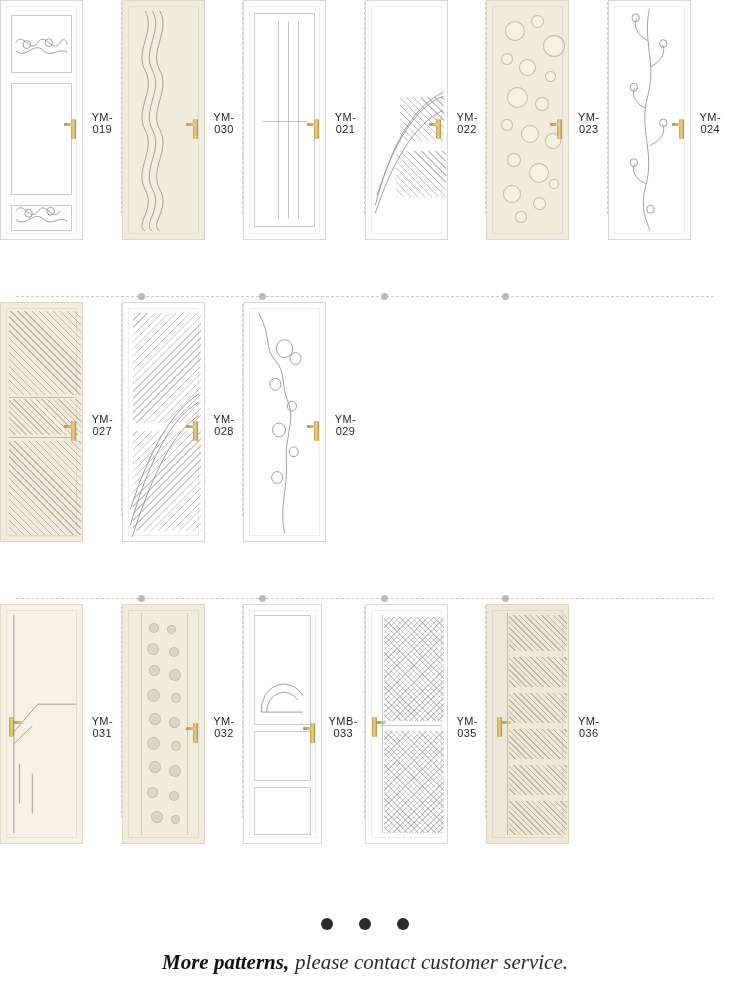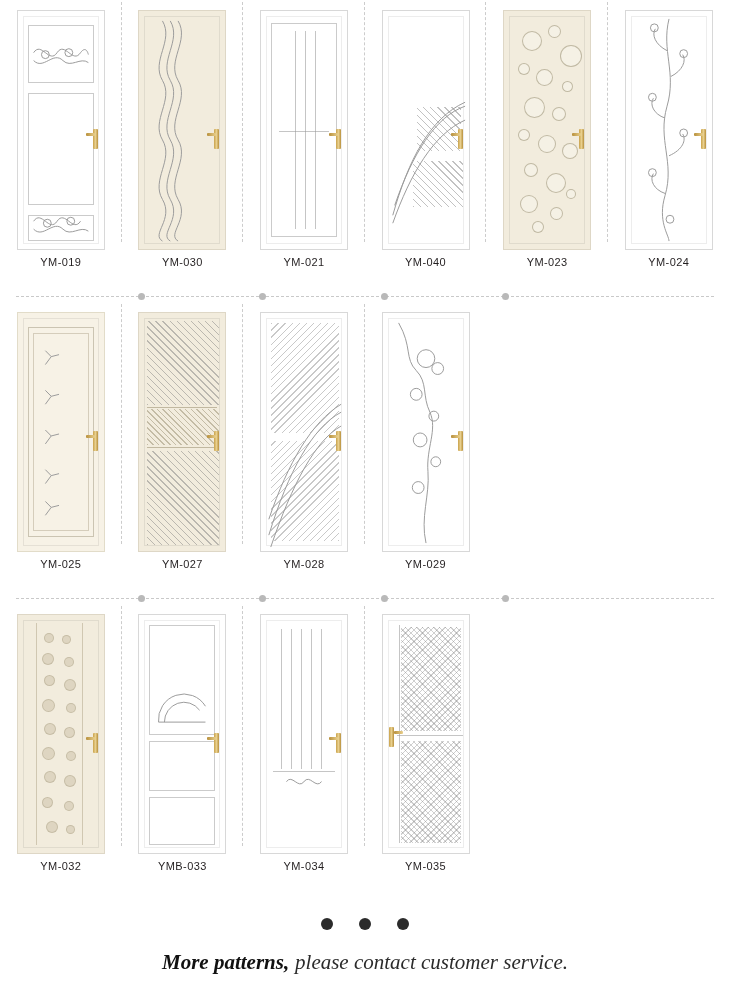--- a/index.html
+++ b/index.html
@@ -39,23 +39,22 @@
     position: absolute;
     width: 7px; height: 7px;
     border-radius: 50%;
     background: #b9b9b9;
     top: 1px;
   }
   .cell {
     width: 121.6px;
     position: relative;
     display: flex;
-    flex-direction: column;
+    flex-direction: row;
     align-items: center;
-    padding-top: 10px;
   }
   .cell .vsep {
     position: absolute;
     right: 0;
     top: 2px;
     bottom: 26px;
     border-left: 1px dashed #cccccc;
   }
   .cell:last-child .vsep { display: none; }
   .door {
@@ -243,21 +242,21 @@
         <svg class="ov" viewBox="0 0 88 240" preserveAspectRatio="none">
           <path d="M10 206 C26 150,48 108,84 92"></path>
           <path d="M10 214 C28 164,52 124,84 110"></path>
           <path d="M12 196 C30 144,54 106,84 96"></path>
         </svg>
         <div class="handle">
           <div class="plate"></div>
             <div class="lever"></div>
         </div>
       </div>
-      <div class="label">YM-040</div>
+      <div class="label">YM-022</div>
       <div class="vsep"></div>
     </div>
 
     <div class="cell">
       <div class="door cream">
         <div class="frame-inner"></div>
         <div class="bubble" style="left:18px;top:20px;width:20px;height:20px;"></div>
         <div class="bubble" style="left:44px;top:14px;width:13px;height:13px;"></div>
         <div class="bubble" style="left:56px;top:34px;width:22px;height:22px;"></div>
         <div class="bubble" style="left:14px;top:52px;width:12px;height:12px;"></div>
@@ -313,40 +312,20 @@
   <div class="row-divider">
     <div class="dline"></div>
     <div class="dot" style="left:138px;"></div>
     <div class="dot" style="left:259px;"></div>
     <div class="dot" style="left:381px;"></div>
     <div class="dot" style="left:502px;"></div>
   </div>
 
   <div class="row">
 
-    <div class="cell">
-      <div class="door cream2">
-        <div class="frame-inner"></div>
-        <div class="band" style="top:14px;bottom:14px;border-color:rgba(160,150,125,.5);"></div>
-        <div class="band" style="left:15px;right:15px;top:20px;bottom:20px;border-color:rgba(170,160,135,.45);"></div>
-        <svg class="ov" viewBox="0 0 88 240" preserveAspectRatio="none">
-          <path d="M28 52 l6 -8 M34 44 l-6 -6 M34 44 l8 -2" stroke="#c8bfa4"></path>
-          <path d="M28 92 l6 -8 M34 84 l-6 -6 M34 84 l8 -2" stroke="#c8bfa4"></path>
-          <path d="M28 132 l6 -8 M34 124 l-6 -6 M34 124 l8 -2" stroke="#c8bfa4"></path>
-          <path d="M28 172 l6 -8 M34 164 l-6 -6 M34 164 l8 -2" stroke="#c8bfa4"></path>
-          <path d="M28 204 l6 -8 M34 196 l-6 -6 M34 196 l8 -2" stroke="#c8bfa4"></path>
-        </svg>
-        <div class="handle">
-          <div class="plate"></div>
-            <div class="lever"></div>
-        </div>
-      </div>
-      <div class="label">YM-025</div>
-      <div class="vsep"></div>
-    </div>
 
 
     <div class="cell">
       <div class="door cream">
         <div class="frame-inner"></div>
         <div class="stripes-d" style="left:8px;top:8px;width:72px;height:84px;"></div>
         <div class="stripes-d" style="left:8px;top:96px;width:72px;height:36px;background-image:repeating-linear-gradient(45deg, rgba(150,140,110,.5) 0 1px, transparent 1px 4px);"></div>
         <div class="stripes-d" style="left:8px;top:138px;width:72px;height:94px;"></div>
         <div class="hline" style="left:8px;right:8px;top:94px;background:rgba(160,150,120,.6);"></div>
         <div class="hline" style="left:8px;right:8px;top:134px;background:rgba(160,150,120,.6);"></div>
@@ -405,20 +384,38 @@
   <div class="row-divider">
     <div class="dline"></div>
     <div class="dot" style="left:138px;"></div>
     <div class="dot" style="left:259px;"></div>
     <div class="dot" style="left:381px;"></div>
     <div class="dot" style="left:502px;"></div>
   </div>
 
   <div class="row">
 
+    <div class="cell">
+      <div class="door cream2">
+        <div class="frame-inner"></div>
+        <svg class="ov" viewBox="0 0 88 240" preserveAspectRatio="none">
+          <line x1="14" y1="10" x2="14" y2="230" stroke="#c9c1aa"></line>
+          <path d="M14 128 L40 100 L82 100" stroke="#c9c1aa"></path>
+          <path d="M14 140 L34 122" stroke="#c9c1aa"></path>
+          <path d="M20 160 L20 200" stroke="#d2cab4"></path>
+          <path d="M34 170 L34 210" stroke="#d2cab4"></path>
+        </svg>
+        <div class="handle" style="right:auto;left:8px;top:112px;">
+          <div class="plate"></div>
+            <div class="lever" style="left:5px;"></div>
+        </div>
+      </div>
+      <div class="label">YM-031</div>
+      <div class="vsep"></div>
+    </div>
 
     <div class="cell">
       <div class="door cream">
         <div class="frame-inner"></div>
         <div class="dotcircle" style="left:26px;top:18px;width:10px;height:10px;"></div>
         <div class="dotcircle" style="left:44px;top:20px;width:9px;height:9px;"></div>
         <div class="dotcircle" style="left:24px;top:38px;width:12px;height:12px;"></div>
         <div class="dotcircle" style="left:46px;top:42px;width:10px;height:10px;"></div>
         <div class="dotcircle" style="left:26px;top:60px;width:11px;height:11px;"></div>
         <div class="dotcircle" style="left:46px;top:64px;width:12px;height:12px;"></div>
@@ -458,57 +455,55 @@
         </svg>
         <div class="handle">
           <div class="plate"></div>
             <div class="lever"></div>
         </div>
       </div>
       <div class="label">YMB-033</div>
       <div class="vsep"></div>
     </div>
 
-    <div class="cell">
-      <div class="door">
-        <div class="frame-inner"></div>
-        <div class="vline" style="left:20px;top:14px;bottom:84px;"></div>
-        <div class="vline" style="left:30px;top:14px;bottom:84px;"></div>
-        <div class="vline" style="left:40px;top:14px;bottom:84px;"></div>
-        <div class="vline" style="left:50px;top:14px;bottom:84px;"></div>
-        <div class="vline" style="left:60px;top:14px;bottom:84px;"></div>
-        <div class="hline" style="left:12px;right:12px;top:156px;"></div>
-        <svg class="ov" viewBox="0 0 88 240" preserveAspectRatio="none">
-          <path d="M26 168 C32 160,38 176,44 168 C50 160,56 176,62 168" stroke="#bbb"></path>
-        </svg>
-        <div class="handle">
-          <div class="plate"></div>
-            <div class="lever"></div>
-        </div>
-      </div>
-      <div class="label">YM-034</div>
-      <div class="vsep"></div>
-    </div>
 
     <div class="cell">
       <div class="door">
         <div class="frame-inner"></div>
         <div class="stripes-d" style="left:18px;top:12px;width:60px;height:104px;background-image:repeating-linear-gradient(45deg, rgba(120,120,120,.35) 0 1px, transparent 1px 4px),repeating-linear-gradient(-45deg, rgba(120,120,120,.35) 0 1px, transparent 1px 4px);"></div>
         <div class="stripes-d" style="left:18px;top:126px;width:60px;height:102px;background-image:repeating-linear-gradient(45deg, rgba(120,120,120,.35) 0 1px, transparent 1px 4px),repeating-linear-gradient(-45deg, rgba(120,120,120,.35) 0 1px, transparent 1px 4px);"></div>
         <div class="hline" style="left:14px;right:6px;top:120px;"></div>
         <div class="vline" style="left:16px;top:10px;bottom:10px;"></div>
         <div class="handle" style="right:auto;left:6px;top:112px;">
           <div class="plate"></div>
             <div class="lever" style="left:5px;"></div>
         </div>
       </div>
       <div class="label">YM-035</div>
       <div class="vsep"></div>
     </div>
 
+    <div class="cell">
+      <div class="door warm">
+        <div class="frame-inner"></div>
+        <div class="stripes-d" style="left:22px;top:10px;width:58px;height:36px;background-image:repeating-linear-gradient(45deg, rgba(150,140,110,.55) 0 1px, transparent 1px 4px);"></div>
+        <div class="stripes-d" style="left:22px;top:52px;width:58px;height:30px;background-image:repeating-linear-gradient(45deg, rgba(150,140,110,.55) 0 1px, transparent 1px 4px);"></div>
+        <div class="stripes-d" style="left:22px;top:88px;width:58px;height:30px;background-image:repeating-linear-gradient(45deg, rgba(150,140,110,.55) 0 1px, transparent 1px 4px);"></div>
+        <div class="stripes-d" style="left:22px;top:124px;width:58px;height:30px;background-image:repeating-linear-gradient(45deg, rgba(150,140,110,.55) 0 1px, transparent 1px 4px);"></div>
+        <div class="stripes-d" style="left:22px;top:160px;width:58px;height:30px;background-image:repeating-linear-gradient(45deg, rgba(150,140,110,.55) 0 1px, transparent 1px 4px);"></div>
+        <div class="stripes-d" style="left:22px;top:196px;width:58px;height:34px;background-image:repeating-linear-gradient(45deg, rgba(150,140,110,.55) 0 1px, transparent 1px 4px);"></div>
+        <div class="vline" style="left:20px;top:8px;bottom:8px;background:rgba(160,150,120,.6);"></div>
+        <div class="handle" style="right:auto;left:10px;top:112px;">
+          <div class="plate"></div>
+            <div class="lever" style="left:5px;"></div>
+        </div>
+      </div>
+      <div class="label">YM-036</div>
+
+    </div>
   </div>
 
   <div class="dots-row">
     <div class="bigdot"></div>
     <div class="bigdot"></div>
     <div class="bigdot"></div>
   </div>
 
   <div class="footer">
     <span class="bold">More patterns,</span>

